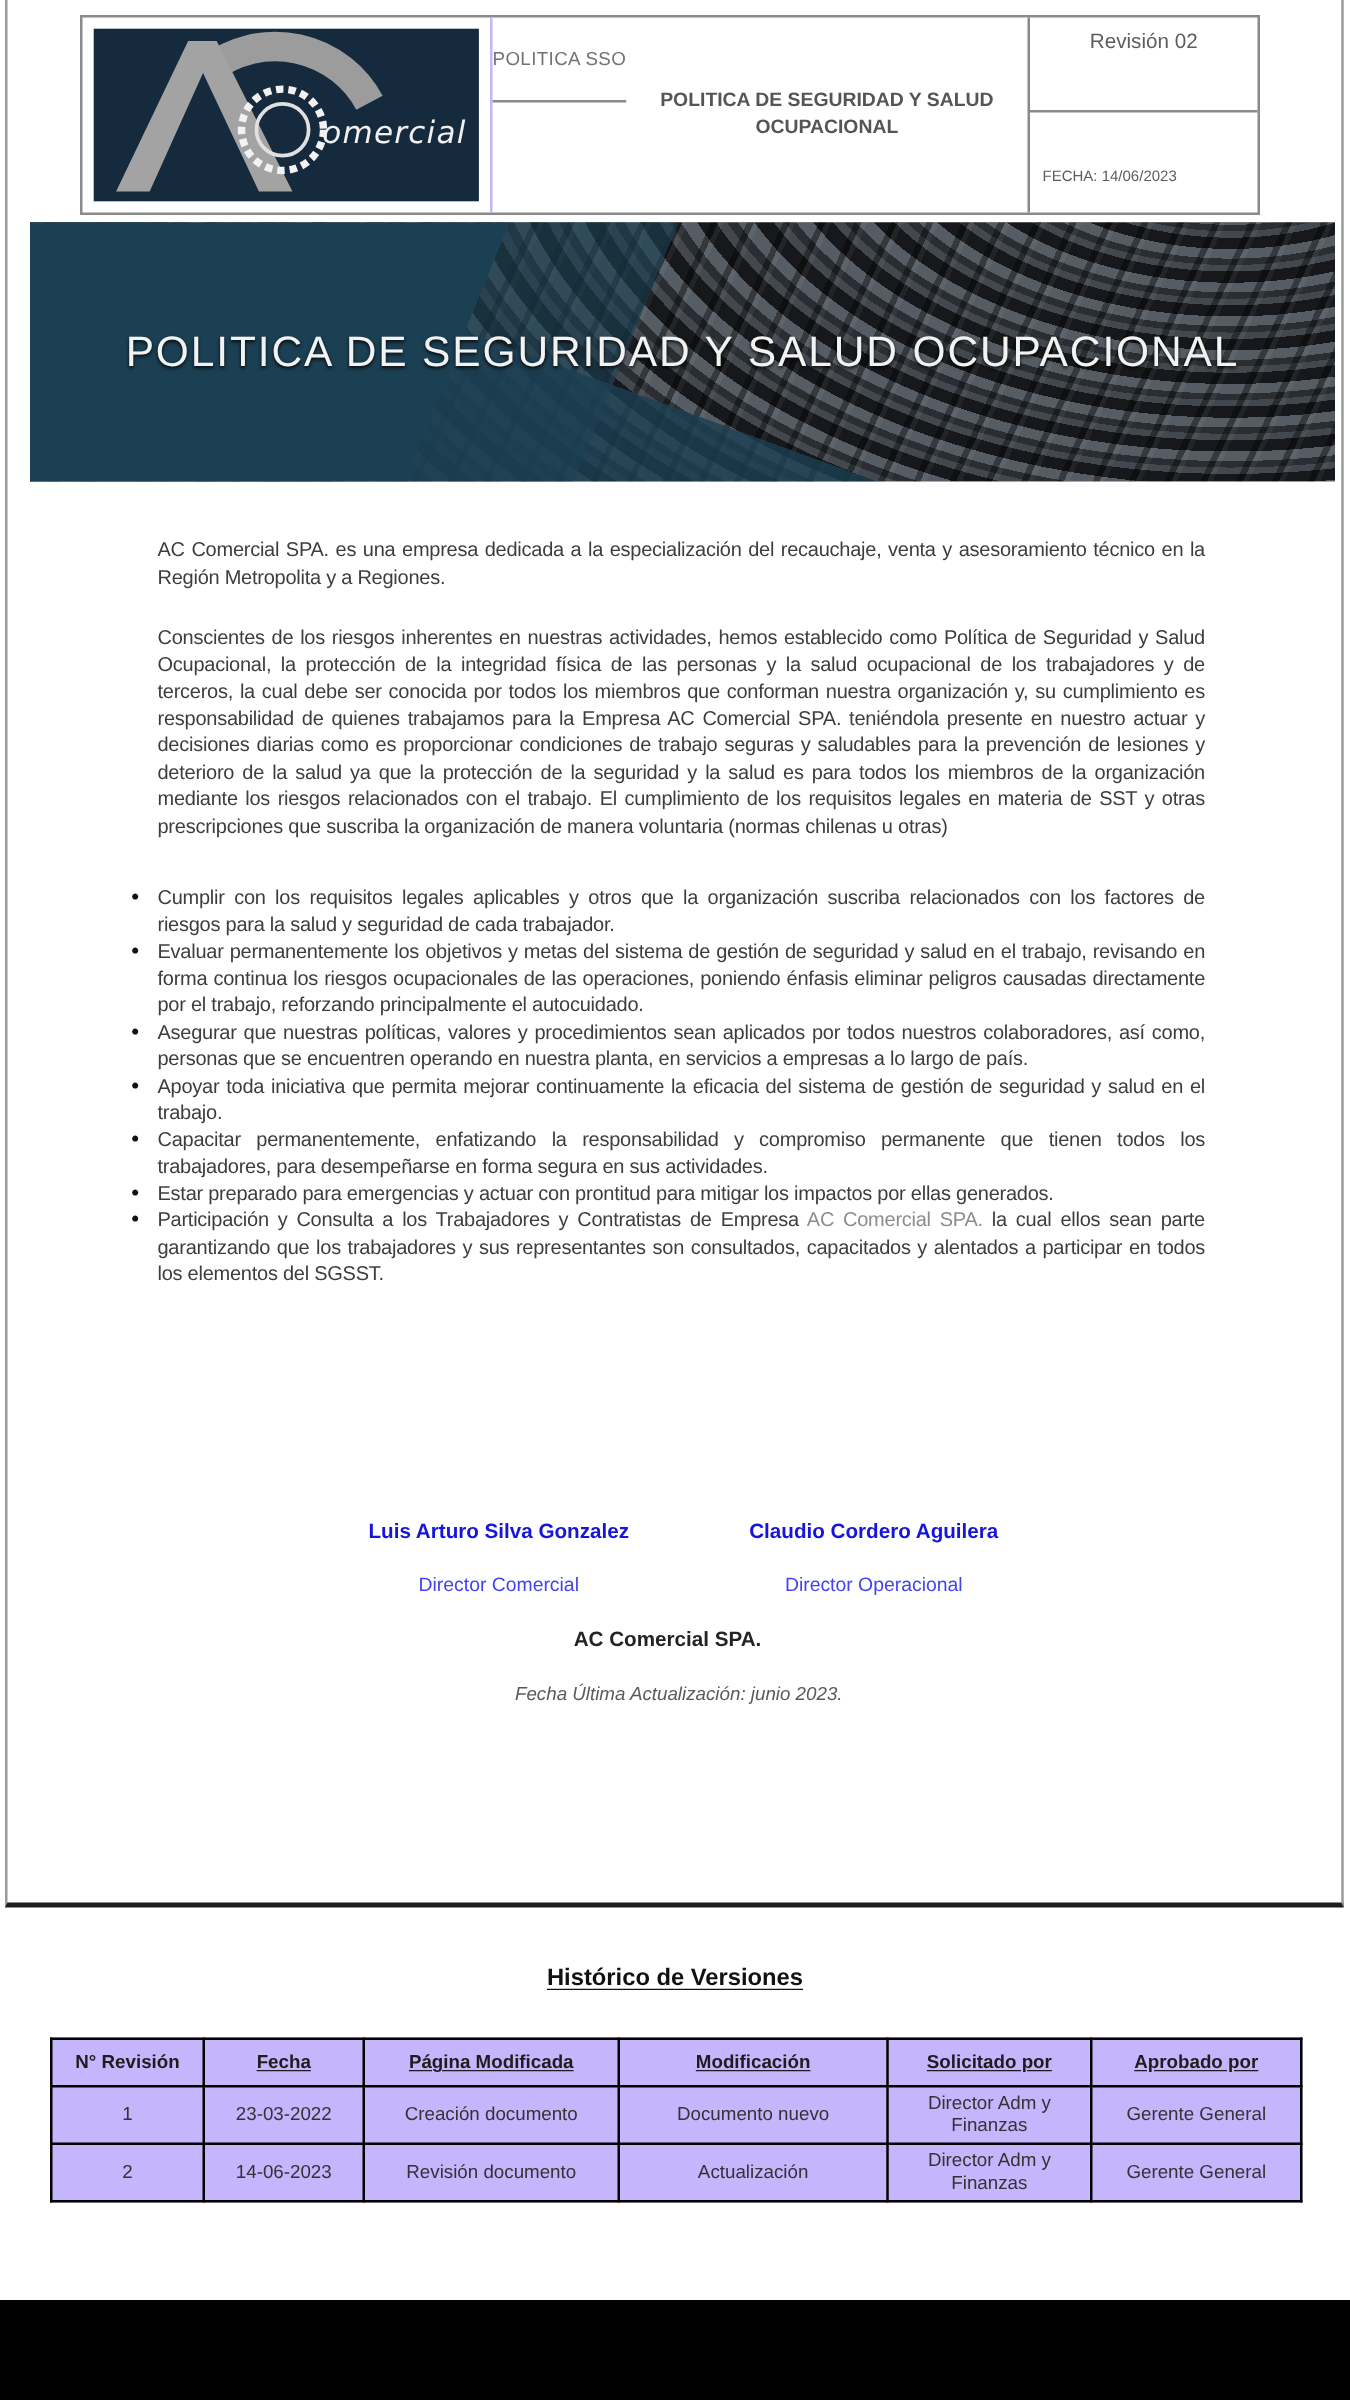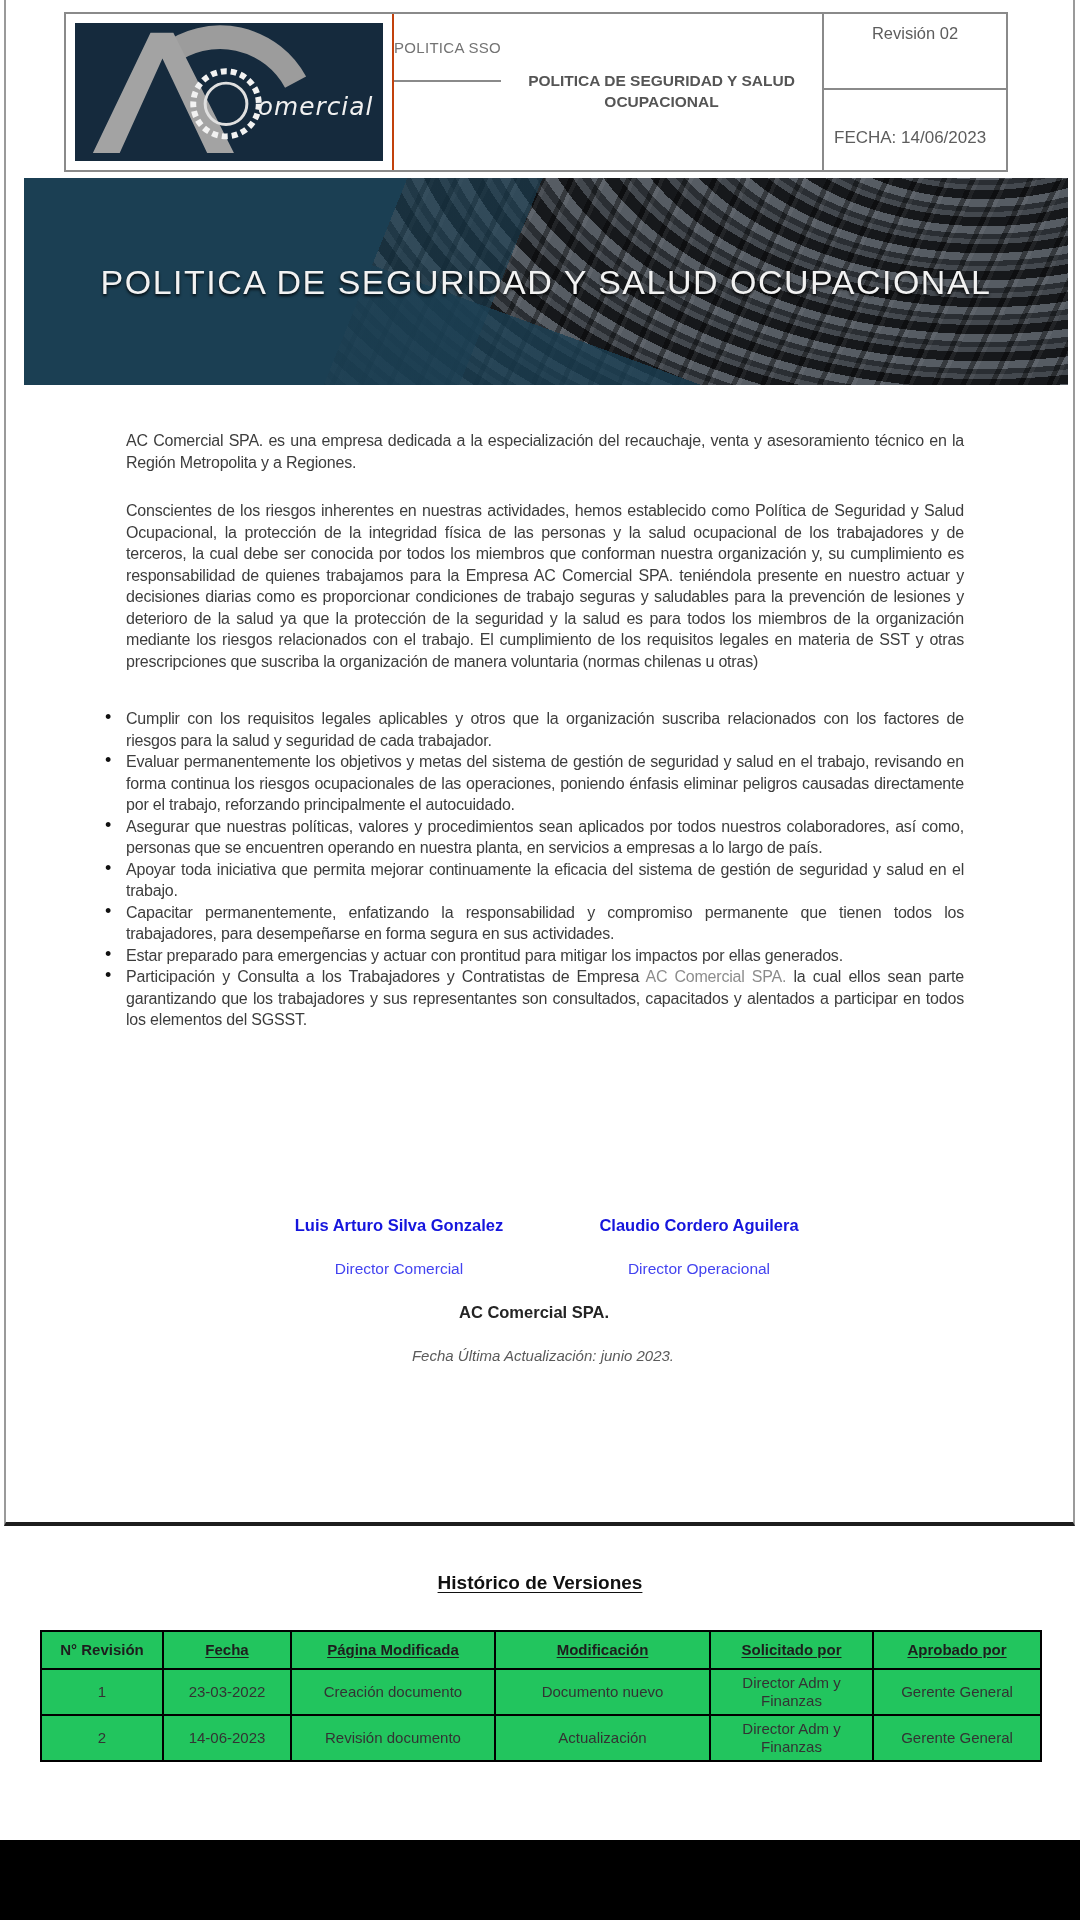--- a/index.html
+++ b/index.html
@@ -12,34 +12,34 @@
     position:absolute;left:4px;top:0;width:1071px;height:1526px;
     background:#fff;box-sizing:border-box;
     border-left:2px solid #9a9a9a;border-right:2px solid #9a9a9a;
     border-bottom:4px solid #1d1d1d;
   }
   
   .hdr-table{
     position:absolute;left:58px;top:12px;width:944px;height:160px;
     border:2px solid #8a8a8a;box-sizing:border-box;display:flex;background:#fff;
   }
-  .hdr-logo-cell{width:328px;border-right:2px solid #c2410c;box-sizing:border-box;padding:9px;}
+  .hdr-logo-cell{width:328px;border-right:2px solid #c4b5fd;box-sizing:border-box;padding:9px;}
   .logo-box{width:100%;height:100%;background:#152a3d;}
   .logo-box svg{display:block;width:100%;height:100%;}
   .hdr-mid{width:430px;border-right:2px solid #8a8a8a;box-sizing:border-box;display:flex;flex-direction:row;}
   .hdr-mid-top{height:68px;border-bottom:2px solid #8a8a8a;display:flex;align-items:center;justify-content:center;
     color:#737373;font-size:15px;letter-spacing:.3px;box-sizing:border-box;}
   .hdr-mid-bottom{flex:1;display:flex;align-items:center;justify-content:center;text-align:center;
     color:#555555;font-weight:bold;font-size:15.5px;line-height:1.35;}
   .hdr-mid-bottom span{display:block;width:310px;}
   .hdr-right{flex:1;display:flex;flex-direction:column;box-sizing:border-box;}
   .hdr-right-top{height:76px;border-bottom:2px solid #8a8a8a;box-sizing:border-box;
     display:flex;justify-content:center;padding-top:10px;color:#5d5d5d;font-size:16.5px;}
   .hdr-right-bottom{flex:1;display:flex;align-items:flex-end;padding:0 2px 22px 10px;box-sizing:border-box;
-    color:#5d5d5d;font-size:17px;}
+    color:#5d5d5d;font-size:12px;}
   
   .banner{
     position:absolute;left:18px;top:178px;width:1044px;height:207px;overflow:hidden;
     background-color:#23272c;
     background-image:
       linear-gradient(112deg,#1b3f53 0%,#1b3f53 34%,rgba(27,63,83,.62) 34%,rgba(27,63,83,.62) 46%,rgba(27,63,83,0) 46%),
       linear-gradient(24deg,rgba(30,72,94,.92) 0%,rgba(30,72,94,.92) 16%,rgba(30,72,94,0) 16%),
       linear-gradient(200deg,rgba(27,63,83,0) 58%,rgba(27,63,83,.8) 58%),
       repeating-linear-gradient(115deg,rgba(0,0,0,.38) 0 5px,rgba(255,255,255,.05) 5px 9px,rgba(0,0,0,0) 9px 26px),
       repeating-radial-gradient(ellipse 1400px 900px at 92% -55%,#565c63 0 12px,#2a2e33 12px 20px,#43484e 20px 28px,#16181b 28px 42px);
@@ -67,21 +67,21 @@
     font-size:15.5px;color:#4343f0;}
   .sig-company{position:absolute;top:87px;left:408px;transform:translateX(-50%);white-space:nowrap;
     font-weight:bold;font-size:16.5px;color:#242424;}
   .sig-update{position:absolute;top:131px;left:417px;transform:translateX(-50%);white-space:nowrap;
     font-style:italic;font-size:15px;color:#5a5a5a;}
   
   .versions-title{position:absolute;top:1572px;left:0;width:100%;text-align:center;
     font-size:19px;font-weight:bold;color:#111;}
   .versions-title span{text-decoration:underline;text-underline-offset:3px;text-align:center;}
   .vtable{position:absolute;top:1630px;left:40px;width:1000px;border-collapse:collapse;
-    table-layout:fixed;font-size:15px;color:#333;background:#22c55e;}
+    table-layout:fixed;font-size:15px;color:#333;background:#c4b5fd;}
   .vtable th,.vtable td{border:2px solid #000;text-align:center;vertical-align:middle;
     padding:4px 6px;line-height:1.2;}
   .vtable thead th{font-weight:bold;color:#1d1d1d;height:28px;}
   .vtable thead th span.u{text-decoration:underline;text-underline-offset:2px;}
   .vtable tbody td{height:36px;}
   
   .footer-bar{position:absolute;left:0;top:1840px;width:1080px;height:80px;background:#000;}
 </style>
 </head>
 <body>

